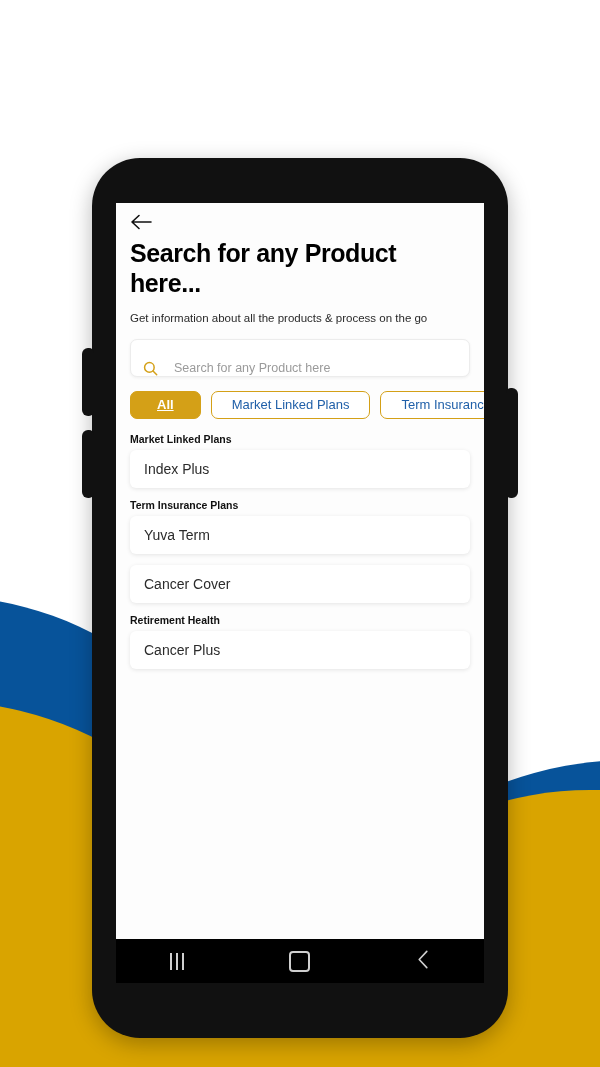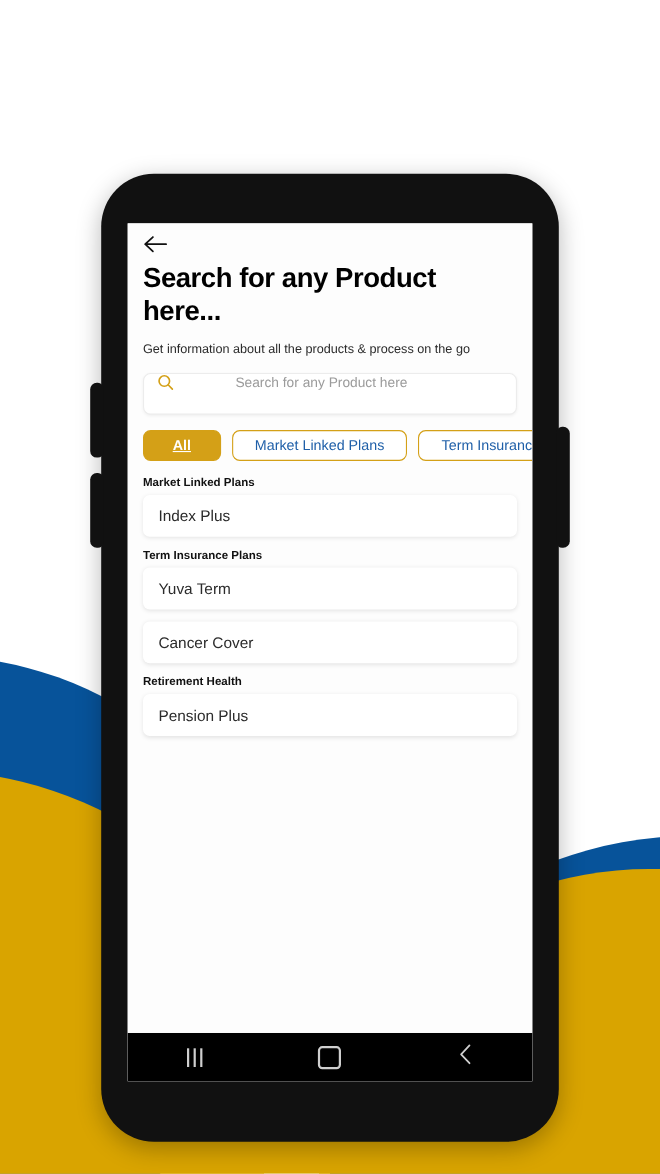--- a/index.html
+++ b/index.html
@@ -134,24 +134,23 @@
 
   
   .search-wrap {
     margin: 13px 14px 0 14px;
     height: 38px;
     background: #ffffff;
     border: 1px solid #ececec;
     border-radius: 7px;
     box-shadow: 0 1px 3px rgba(0,0,0,0.06);
     display: flex;
-    align-items: flex-start;
+    align-items: flex-end;
     padding: 0 12px;
     box-sizing: border-box;
-    gap: 40px;
   }
   .search-icon { flex: 0 0 auto; display: flex; margin-right: 14px; }
   .search-input {
     flex: 1 1 auto;
     border: none;
     outline: none;
     background: transparent;
     font-family: "Liberation Sans", sans-serif;
     font-size: 12.5px;
     color: #333;
@@ -303,21 +302,21 @@
           </div>
           <div class="section">
             <div class="section-header">Term Insurance Plans</div>
             <div class="plan-card">Yuva Term</div>
           </div>
           <div class="section">
             <div class="plan-card">Cancer Cover</div>
           </div>
           <div class="section">
             <div class="section-header">Retirement Health</div>
-            <div class="plan-card">Pension Plus</div>
+            <div class="plan-card">Cancer Plus</div>
           </div>
         </div>
 
     </div>
 
     <div id="navbar">
       <div class="nav-btn">
         <span class="nav-recents">
           <i></i>
             <i></i>

